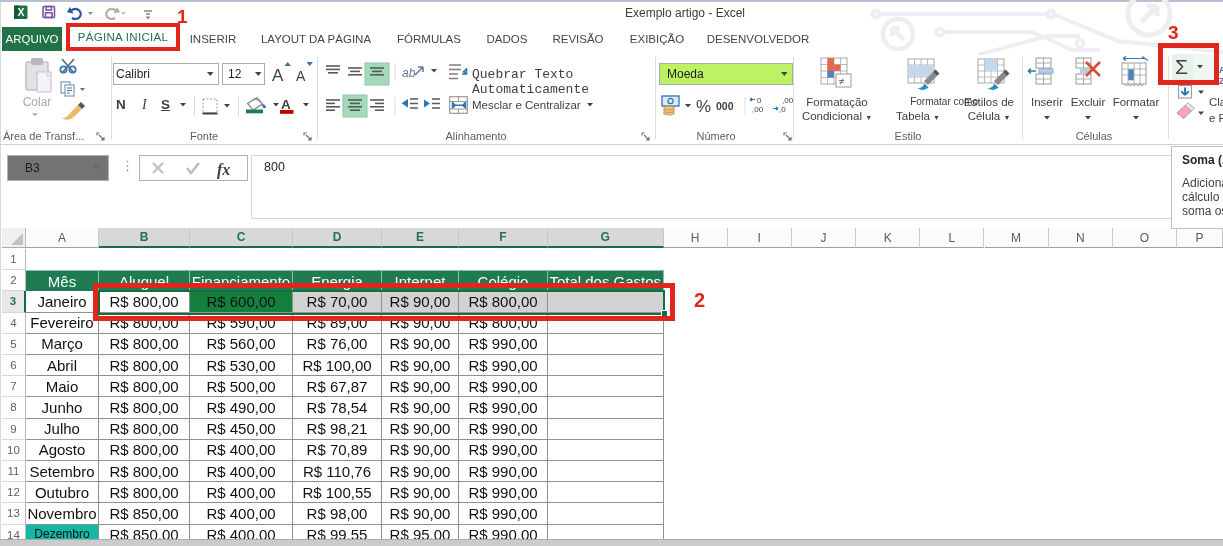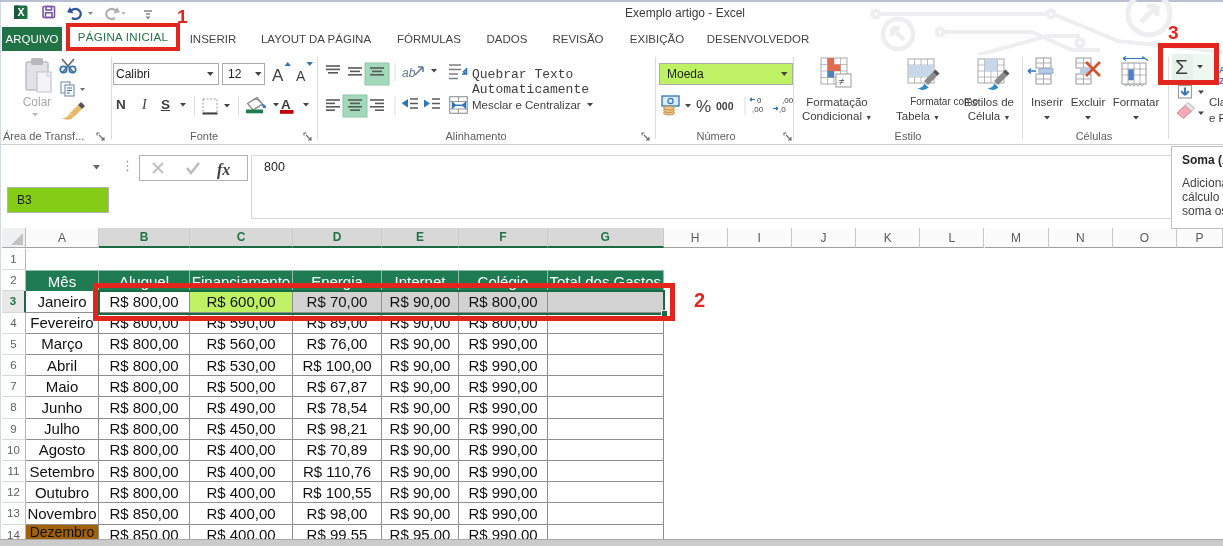--- a/index.html
+++ b/index.html
@@ -304,21 +304,21 @@
 <path d="M1 29 l8 -7.5 6.5 5.5 -8 7.5 z" fill="#f2a9b4" stroke="#d98795" stroke-width="1"></path>
 <path d="M9 21.5 l3 -2.8 6.5 5.5 -3 2.8 z" fill="#e6e6e6" stroke="#b0b0b0" stroke-width="1"></path>
 <path d="M22 27.5 l6 0 l-3 3.6 z" fill="#444"></path>
 </svg>
 <div class="ap" style="left:1209px;top:96px;width:20px;height:13px;font-size:11.5px;color:#3f3f3f;">Cla</div>
 <div class="ap" style="left:1209px;top:112px;width:20px;height:13px;font-size:11.5px;color:#3f3f3f;">e F</div>
 <svg class="ap" style="left:1219px;top:64px;" width="4" height="26" viewBox="0 0 4 26">
 <text x="0" y="9" font-size="9" font-weight="bold" fill="#2e75b6" font-family="Liberation Sans">A</text>
 <text x="0" y="20" font-size="9" font-weight="bold" fill="#7c5aa6" font-family="Liberation Sans">Z</text>
 </svg>
-<div class="ap" style="left:7px;top:155px;width:102px;height:26px;border:1px solid #b3b3b3;background:#84cc16;font-size:12px;color:#1e1e1e;line-height:24px;padding-left:9px;margin-top:32px;">B3</div>
+<div class="ap" style="left:7px;top:155px;width:102px;height:26px;border:1px solid #b3b3b3;background:#737373;font-size:12px;color:#1e1e1e;line-height:24px;padding-left:17px;">B3</div>
 <svg class="ap" style="left:93px;top:165px;" width="9" height="6">
       <path d="M0 0 l7 0 l-3.5 4.4 z" fill="#666"></path>
     </svg>
 <div class="ap" style="left:121px;top:158px;width:6px;height:20px;color:#8e8e8e;font-size:13px;">⋮</div>
 <div class="ap" style="left:139px;top:155px;width:109px;height:26px;border:1px solid #b3b3b3;background:#fff;"></div>
 <svg class="ap" style="left:145px;top:158px;" width="100" height="21" viewBox="0 0 100 21">
 <path d="M8 5 l10 10 M18 5 L8 15" stroke="#c3c3c3" stroke-width="2.4" fill="none"></path>
 <path d="M42 10 l4 5 8 -10" stroke="#bdbdbd" stroke-width="2.6" fill="none"></path>
 <text x="72" y="16.5" font-size="16" font-style="italic" font-weight="bold" font-family="Liberation Serif" fill="#3f3f3f">fx</text>
 </svg>
@@ -360,21 +360,21 @@
 <div class="ap ct" style="left:2px;top:524.5999999999999px;width:24px;height:21.200000000000045px;background:#fdfdfd;border-right:1px solid #b9b9b9;border-bottom:1px solid #d8d8d8;font-size:11.5px;color:#606060;font-weight:normal;">14</div>
 <div class="ap ct" style="left:26px;top:270.2px;width:73px;height:21.2px;background:#1e7b52;border-top:1px solid rgba(255,255,255,.5);border-right:1px solid rgba(255,255,255,.5);color:#fff;font-size:15px;white-space:nowrap;overflow:hidden;">Mês</div>
 <div class="ap ct" style="left:99px;top:270.2px;width:91px;height:21.2px;background:#1e7b52;border-top:1px solid rgba(255,255,255,.5);border-right:1px solid rgba(255,255,255,.5);color:#fff;font-size:15px;white-space:nowrap;overflow:hidden;">Aluguel</div>
 <div class="ap ct" style="left:190px;top:270.2px;width:103px;height:21.2px;background:#1e7b52;border-top:1px solid rgba(255,255,255,.5);border-right:1px solid rgba(255,255,255,.5);color:#fff;font-size:15px;white-space:nowrap;overflow:hidden;">Financiamento</div>
 <div class="ap ct" style="left:293px;top:270.2px;width:89px;height:21.2px;background:#1e7b52;border-top:1px solid rgba(255,255,255,.5);border-right:1px solid rgba(255,255,255,.5);color:#fff;font-size:15px;white-space:nowrap;overflow:hidden;">Energia</div>
 <div class="ap ct" style="left:382px;top:270.2px;width:77px;height:21.2px;background:#1e7b52;border-top:1px solid rgba(255,255,255,.5);border-right:1px solid rgba(255,255,255,.5);color:#fff;font-size:15px;white-space:nowrap;overflow:hidden;">Internet</div>
 <div class="ap ct" style="left:459px;top:270.2px;width:89px;height:21.2px;background:#1e7b52;border-top:1px solid rgba(255,255,255,.5);border-right:1px solid rgba(255,255,255,.5);color:#fff;font-size:15px;white-space:nowrap;overflow:hidden;">Colégio</div>
 <div class="ap ct" style="left:548px;top:270.2px;width:115.5px;height:21.2px;background:#1e7b52;border-top:1px solid rgba(255,255,255,.5);border-right:1px solid rgba(255,255,255,.5);color:#fff;font-size:15px;white-space:nowrap;overflow:hidden;">Total dos Gastos</div>
 <div class="ap ct" style="left:26px;top:291.4px;width:73px;height:21.200000000000045px;background:#fff;border-right:1px solid #8f8f8f;border-bottom:1px solid #8f8f8f;color:#111;font-size:15px;white-space:nowrap;">Janeiro</div>
 <div class="ap ct" style="left:99px;top:291.4px;width:91px;height:21.200000000000045px;background:#fff;border-right:1px solid #8f8f8f;border-bottom:1px solid #8f8f8f;color:#111;font-size:15px;white-space:nowrap;">R$ 800,00</div>
-<div class="ap ct" style="left:190px;top:291.4px;width:103px;height:21.200000000000045px;background:#bef264;border-right:1px solid #8f8f8f;border-bottom:1px solid #8f8f8f;color:#111;font-size:15px;white-space:nowrap;">R$ 600,00</div>
+<div class="ap ct" style="left:190px;top:291.4px;width:103px;height:21.200000000000045px;background:#15803d;border-right:1px solid #8f8f8f;border-bottom:1px solid #8f8f8f;color:#111;font-size:15px;white-space:nowrap;">R$ 600,00</div>
 <div class="ap ct" style="left:293px;top:291.4px;width:89px;height:21.200000000000045px;background:#d2d2d2;border-right:1px solid #8f8f8f;border-bottom:1px solid #8f8f8f;color:#111;font-size:15px;white-space:nowrap;">R$ 70,00</div>
 <div class="ap ct" style="left:382px;top:291.4px;width:77px;height:21.200000000000045px;background:#d2d2d2;border-right:1px solid #8f8f8f;border-bottom:1px solid #8f8f8f;color:#111;font-size:15px;white-space:nowrap;">R$ 90,00</div>
 <div class="ap ct" style="left:459px;top:291.4px;width:89px;height:21.200000000000045px;background:#d2d2d2;border-right:1px solid #8f8f8f;border-bottom:1px solid #8f8f8f;color:#111;font-size:15px;white-space:nowrap;">R$ 800,00</div>
 <div class="ap ct" style="left:548px;top:291.4px;width:115.5px;height:21.200000000000045px;background:#d2d2d2;border-right:1px solid #8f8f8f;border-bottom:1px solid #8f8f8f;color:#111;font-size:15px;white-space:nowrap;"></div>
 <div class="ap ct" style="left:26px;top:312.6px;width:73px;height:21.19999999999999px;background:#fff;border-right:1px solid #8f8f8f;border-bottom:1px solid #8f8f8f;color:#111;font-size:15px;white-space:nowrap;">Fevereiro</div>
 <div class="ap ct" style="left:99px;top:312.6px;width:91px;height:21.19999999999999px;background:#fff;border-right:1px solid #8f8f8f;border-bottom:1px solid #8f8f8f;color:#111;font-size:15px;white-space:nowrap;">R$ 800,00</div>
 <div class="ap ct" style="left:190px;top:312.6px;width:103px;height:21.19999999999999px;background:#fff;border-right:1px solid #8f8f8f;border-bottom:1px solid #8f8f8f;color:#111;font-size:15px;white-space:nowrap;">R$ 590,00</div>
 <div class="ap ct" style="left:293px;top:312.6px;width:89px;height:21.19999999999999px;background:#fff;border-right:1px solid #8f8f8f;border-bottom:1px solid #8f8f8f;color:#111;font-size:15px;white-space:nowrap;">R$ 89,00</div>
 <div class="ap ct" style="left:382px;top:312.6px;width:77px;height:21.19999999999999px;background:#fff;border-right:1px solid #8f8f8f;border-bottom:1px solid #8f8f8f;color:#111;font-size:15px;white-space:nowrap;">R$ 90,00</div>
 <div class="ap ct" style="left:459px;top:312.6px;width:89px;height:21.19999999999999px;background:#fff;border-right:1px solid #8f8f8f;border-bottom:1px solid #8f8f8f;color:#111;font-size:15px;white-space:nowrap;">R$ 800,00</div>
@@ -435,21 +435,21 @@
 <div class="ap ct" style="left:382px;top:482.2px;width:77px;height:21.19999999999999px;background:#fff;border-right:1px solid #8f8f8f;border-bottom:1px solid #8f8f8f;color:#111;font-size:15px;white-space:nowrap;">R$ 90,00</div>
 <div class="ap ct" style="left:459px;top:482.2px;width:89px;height:21.19999999999999px;background:#fff;border-right:1px solid #8f8f8f;border-bottom:1px solid #8f8f8f;color:#111;font-size:15px;white-space:nowrap;">R$ 990,00</div>
 <div class="ap ct" style="left:548px;top:482.2px;width:115.5px;height:21.19999999999999px;background:#fff;border-right:1px solid #8f8f8f;border-bottom:1px solid #8f8f8f;color:#111;font-size:15px;white-space:nowrap;"></div>
 <div class="ap ct" style="left:26px;top:503.4px;width:73px;height:21.199999999999932px;background:#fff;border-right:1px solid #8f8f8f;border-bottom:1px solid #8f8f8f;color:#111;font-size:15px;white-space:nowrap;">Novembro</div>
 <div class="ap ct" style="left:99px;top:503.4px;width:91px;height:21.199999999999932px;background:#fff;border-right:1px solid #8f8f8f;border-bottom:1px solid #8f8f8f;color:#111;font-size:15px;white-space:nowrap;">R$ 850,00</div>
 <div class="ap ct" style="left:190px;top:503.4px;width:103px;height:21.199999999999932px;background:#fff;border-right:1px solid #8f8f8f;border-bottom:1px solid #8f8f8f;color:#111;font-size:15px;white-space:nowrap;">R$ 400,00</div>
 <div class="ap ct" style="left:293px;top:503.4px;width:89px;height:21.199999999999932px;background:#fff;border-right:1px solid #8f8f8f;border-bottom:1px solid #8f8f8f;color:#111;font-size:15px;white-space:nowrap;">R$ 98,00</div>
 <div class="ap ct" style="left:382px;top:503.4px;width:77px;height:21.199999999999932px;background:#fff;border-right:1px solid #8f8f8f;border-bottom:1px solid #8f8f8f;color:#111;font-size:15px;white-space:nowrap;">R$ 90,00</div>
 <div class="ap ct" style="left:459px;top:503.4px;width:89px;height:21.199999999999932px;background:#fff;border-right:1px solid #8f8f8f;border-bottom:1px solid #8f8f8f;color:#111;font-size:15px;white-space:nowrap;">R$ 990,00</div>
 <div class="ap ct" style="left:548px;top:503.4px;width:115.5px;height:21.199999999999932px;background:#fff;border-right:1px solid #8f8f8f;border-bottom:1px solid #8f8f8f;color:#111;font-size:15px;white-space:nowrap;"></div>
-<div class="ap ct" style="left:26px;top:524.5999999999999px;width:73px;height:21.200000000000045px;background:#a16207;border-right:1px solid #8f8f8f;border-bottom:6px solid #a21caf;color:#111;font-size:14px;white-space:nowrap;">Dezembro</div>
+<div class="ap ct" style="left:26px;top:524.5999999999999px;width:73px;height:21.200000000000045px;background:#14b8a6;border-right:1px solid #8f8f8f;border-bottom:3px solid #a21caf;color:#111;font-size:12px;white-space:nowrap;">Dezembro</div>
 <div class="ap ct" style="left:99px;top:524.5999999999999px;width:91px;height:21.200000000000045px;background:#fff;border-right:1px solid #8f8f8f;border-bottom:1px solid #8f8f8f;color:#111;font-size:15px;white-space:nowrap;">R$ 850,00</div>
 <div class="ap ct" style="left:190px;top:524.5999999999999px;width:103px;height:21.200000000000045px;background:#fff;border-right:1px solid #8f8f8f;border-bottom:1px solid #8f8f8f;color:#111;font-size:15px;white-space:nowrap;">R$ 400,00</div>
 <div class="ap ct" style="left:293px;top:524.5999999999999px;width:89px;height:21.200000000000045px;background:#fff;border-right:1px solid #8f8f8f;border-bottom:1px solid #8f8f8f;color:#111;font-size:15px;white-space:nowrap;">R$ 99,55</div>
 <div class="ap ct" style="left:382px;top:524.5999999999999px;width:77px;height:21.200000000000045px;background:#fff;border-right:1px solid #8f8f8f;border-bottom:1px solid #8f8f8f;color:#111;font-size:15px;white-space:nowrap;">R$ 95,00</div>
 <div class="ap ct" style="left:459px;top:524.5999999999999px;width:89px;height:21.200000000000045px;background:#fff;border-right:1px solid #8f8f8f;border-bottom:1px solid #8f8f8f;color:#111;font-size:15px;white-space:nowrap;">R$ 990,00</div>
 <div class="ap ct" style="left:548px;top:524.5999999999999px;width:115.5px;height:21.200000000000045px;background:#fff;border-right:1px solid #8f8f8f;border-bottom:1px solid #8f8f8f;color:#111;font-size:15px;white-space:nowrap;"></div>
 <div class="ap" style="left:98px;top:290.4px;width:567px;height:24.4px;border:2px solid #1a6b41;"></div>
 <div class="ap" style="left:660.5px;top:310px;width:7px;height:7px;background:#1a6b41;border:1px solid #fff;"></div>
 <div class="ap" style="left:93px;top:283px;width:582px;height:38px;border:5px solid #e2261d;"></div>
 <div class="ap" style="left:694px;top:289px;width:24px;height:24px;color:#e2261d;font-size:20px;font-weight:bold;">2</div>

